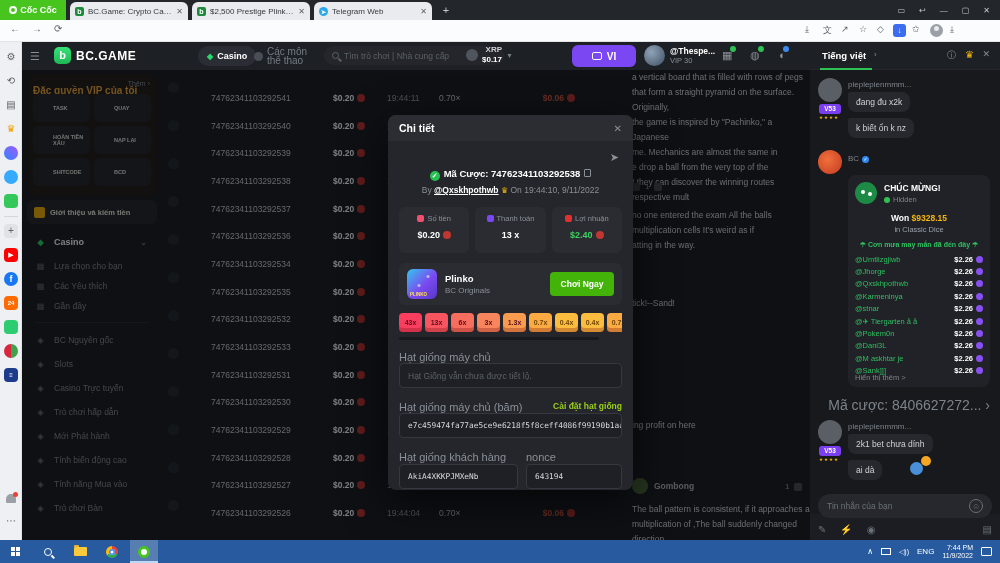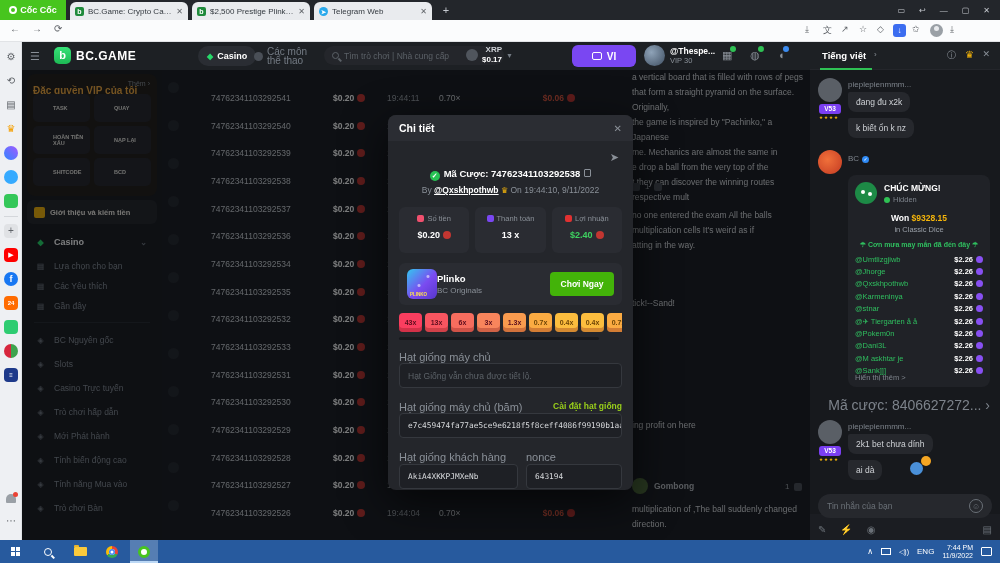--- a/index.html
+++ b/index.html
@@ -136,21 +136,21 @@
   .m-byrow { position:absolute; left:0; top:70px; width:100%; text-align:center; color:#8a9098; font-size:8.5px; }
   .m-player { color:#fff; font-weight:700; text-decoration:underline; }
   .crown { color:#f5b50a; font-size:8px; }
   .m-stats { position:absolute; left:11px; top:92px; width:223px; display:grid; grid-template-columns:1fr 1fr 1fr; gap:6px; }
   .stat { height:46px; background:#2a2c32; border-radius:6px; text-align:center; padding-top:7px; }
   .stat .sl { color:#8a9098; font-size:7.5px; }
   .stat .sv { color:#fff; font-size:9px; font-weight:700; margin-top:7px; }
   .stat .sv.profit { color:#3ed160; }
   .sdot { display:inline-block; width:7px; height:7px; border-radius:2px; margin-right:3px; vertical-align:-1px; }
   .m-game { position:absolute; left:11px; top:148px; width:223px; height:42px; background:#2a2c32; border-radius:6px;
-            display:flex; align-items:center; padding:0 8px; gap:0; }
+            display:flex; align-items:center; padding:0 8px; gap:8px; }
   .pthumb { width:30px; height:30px; border-radius:6px; flex:none; position:relative; overflow:hidden;
             background:radial-gradient(circle at 70% 25%, rgba(255,255,255,.55) 1px, transparent 2px),
                        radial-gradient(circle at 40% 55%, rgba(255,255,255,.55) 1px, transparent 2px),
                        linear-gradient(135deg,#33c7f0,#7a4bf0 55%,#5636c9); }
   .pthumb span { position:absolute; left:3px; bottom:2px; color:#ffe14d; font-size:4.5px; font-weight:700; }
   .gname { color:#fff; font-size:9.5px; font-weight:700; }
   .gprov { color:#8a9098; font-size:8px; margin-top:2px; }
   .playbtn { margin-left:auto; width:64px; height:24px; background:#43b309; border-radius:4px; color:#fff; font-size:8.5px;
              font-weight:700; display:flex; align-items:center; justify-content:center; }
   .chips { position:absolute; left:11px; top:198px; width:223px; display:flex; gap:3px; overflow:hidden; }
@@ -594,20 +594,21 @@
       <div class="rev" style="left:447px;top:348px">ing profit on here</div>
       <div class="rev-user" style="left:447px;top:408px">
         <span class="rev-av"></span>
         <span>Gombong</span>
       </div>
       <div class="likes" style="left:600px;top:412px">
         <span>1</span>
         <span class="thumb"></span>
       </div>
       <div class="rev" style="left:447px;top:432px;width:178px">
+        <div>The ball pattern is consistent, if it approaches a</div>
         <div>multiplication of ,The ball suddenly changed direction.</div>
 
       </div>
     </div>
 
     <div class="dim"></div>
 
     <div class="modal">
       <div class="m-head">
         <span class="m-title">Chi tiết</span>

